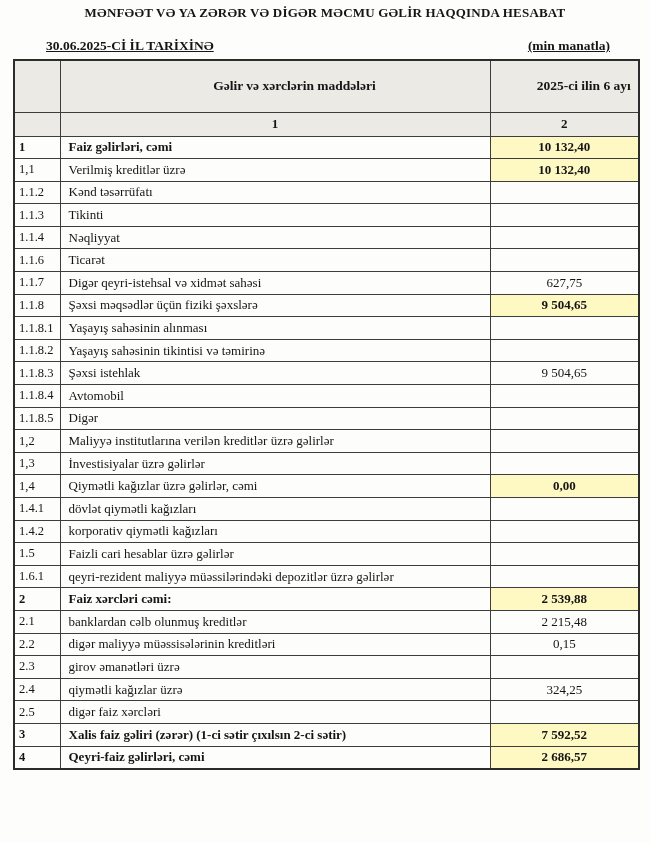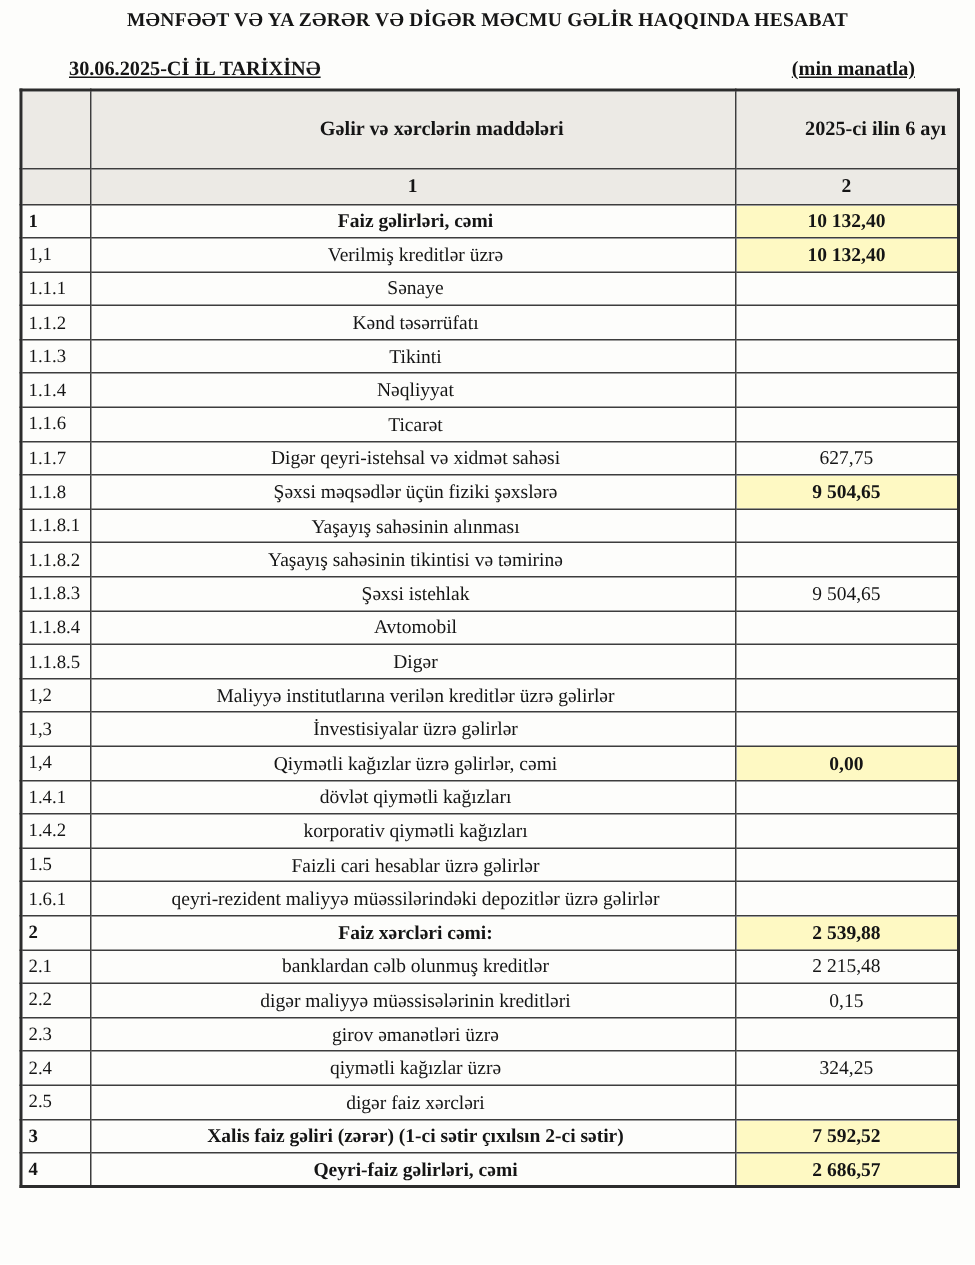--- a/index.html
+++ b/index.html
@@ -76,21 +76,21 @@
   }
   .data-row { height: 22.6px; }
   .cell-num {
     font-size: 12.5px;
     text-align: left;
     padding: 0 2px 0 4px;
     font-weight: normal;
   }
   .cell-label {
     font-size: 13px;
-    text-align: center;
+    text-align: left;
     padding: 0 4px 0 8px;
     font-weight: normal;
   }
   .cell-value {
     font-size: 13px;
     text-align: center;
     font-weight: normal;
   }
   tr.bold .cell-num,
   tr.bold .cell-label {
@@ -138,25 +138,20 @@
           <td class="cell-label">Faiz gəlirləri, cəmi</td>
           <td class="cell-value">10 132,40</td>
         </tr>
 
         <tr class="data-row sv">
           <td class="cell-num">1,1</td>
           <td class="cell-label">Verilmiş kreditlər üzrə</td>
           <td class="cell-value">10 132,40</td>
         </tr>
 
-        <tr class="data-row">
-          <td class="cell-num">1.1.1</td>
-          <td class="cell-label">Sənaye</td>
-          <td class="cell-value"></td>
-        </tr>
 
         <tr class="data-row">
           <td class="cell-num">1.1.2</td>
           <td class="cell-label">Kənd təsərrüfatı</td>
           <td class="cell-value"></td>
         </tr>
 
         <tr class="data-row">
           <td class="cell-num">1.1.3</td>
           <td class="cell-label">Tikinti</td>

